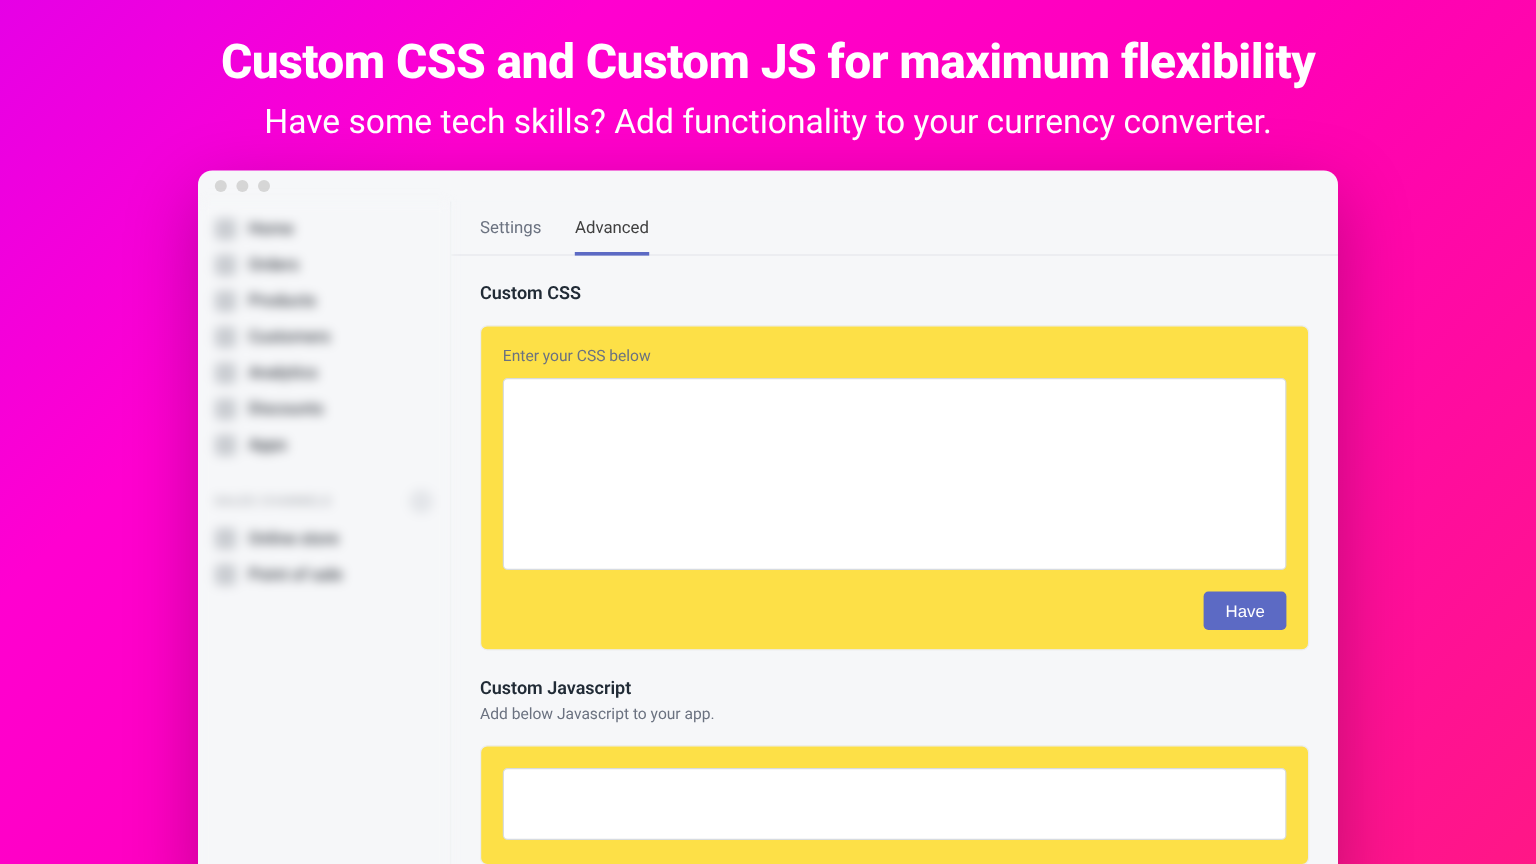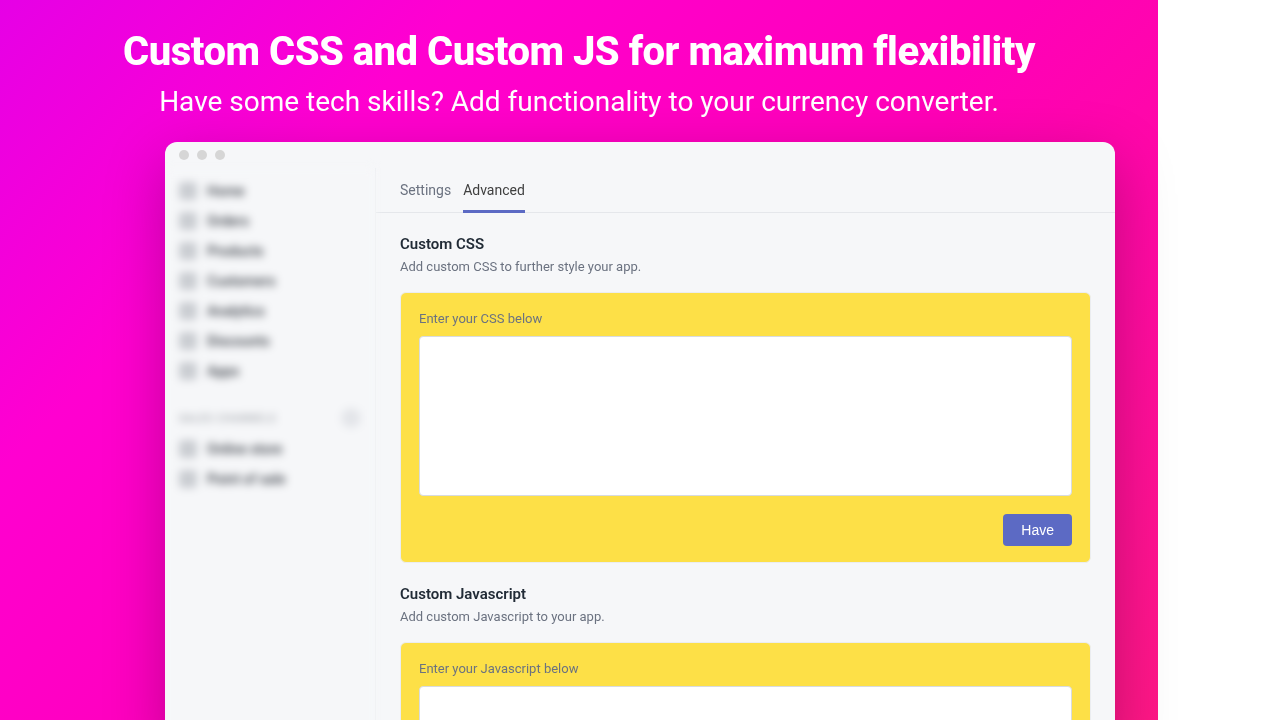--- a/index.html
+++ b/index.html
@@ -1,18 +1,18 @@
 <!DOCTYPE html>
 <html><head>
 <meta charset="utf-8">
 <style>
   * { box-sizing: border-box; margin: 0; padding: 0; }
   html, body { width: 1280px; height: 720px; overflow: hidden; font-family: -apple-system, BlinkMacSystemFont, "Segoe UI", Roboto, Helvetica, Arial, sans-serif; }
   .stage {
-    width: 1158px; height: 720px;
+    width: 1280px; height: 720px;
     background: linear-gradient(135deg, #e600e6 0%, #ff00d0 25%, #ff00b8 55%, #ff1786 100%);
     position: relative;
   }
   .hero {
     text-align: center;
     color: #fff;
     padding-top: 28px;
   }
   .hero h1 {
     font-size: 40px;
@@ -69,21 +69,21 @@
   }
   .nav-sep .bubble { width: 20px; height: 20px; border-radius: 50%; background: #e3e5e9; }
   .main {
     flex: 1;
     background: #f6f7f9;
     border-left: 1px solid #eceef1;
     overflow: hidden;
   }
   .tabs {
     display: flex;
-    gap: 12px;
+    gap: 28px;
     padding: 14px 24px 0 24px;
     border-bottom: 1px solid #e5e7eb;
     font-size: 14px;
   }
   .tab {
     padding-bottom: 12px;
     color: #6b7280;
     cursor: pointer;
     border-bottom: 3px solid transparent;
     margin-bottom: -1px;
@@ -207,35 +207,33 @@
 
       <main class="main">
         <div class="tabs">
           <div class="tab">Settings</div>
           <div class="tab active">Advanced</div>
         </div>
 
         <div class="content">
           <div>
             <div class="section-title">Custom CSS</div>
-            <div class="section-sub">Add custom CSS to further style your app.</div>
             <div class="card">
               <div class="field-label">Enter your CSS below</div>
               <textarea class="textarea" style=""></textarea>
               <div class="card-actions">
                 <button class="btn-primary">Have</button>
               </div>
             </div>
           </div>
 
           <div class="section-gap">
             <div class="section-title">Custom Javascript</div>
-            <div class="section-sub">Add custom Javascript to your app.</div>
+            <div class="section-sub">Add below Javascript to your app.</div>
             <div class="card">
-              <div class="field-label">Enter your Javascript below</div>
               <textarea class="textarea short" style=""></textarea>
             </div>
           </div>
         </div>
       </main>
     </div>
   </div>
 </div>
 
 </body></html>

